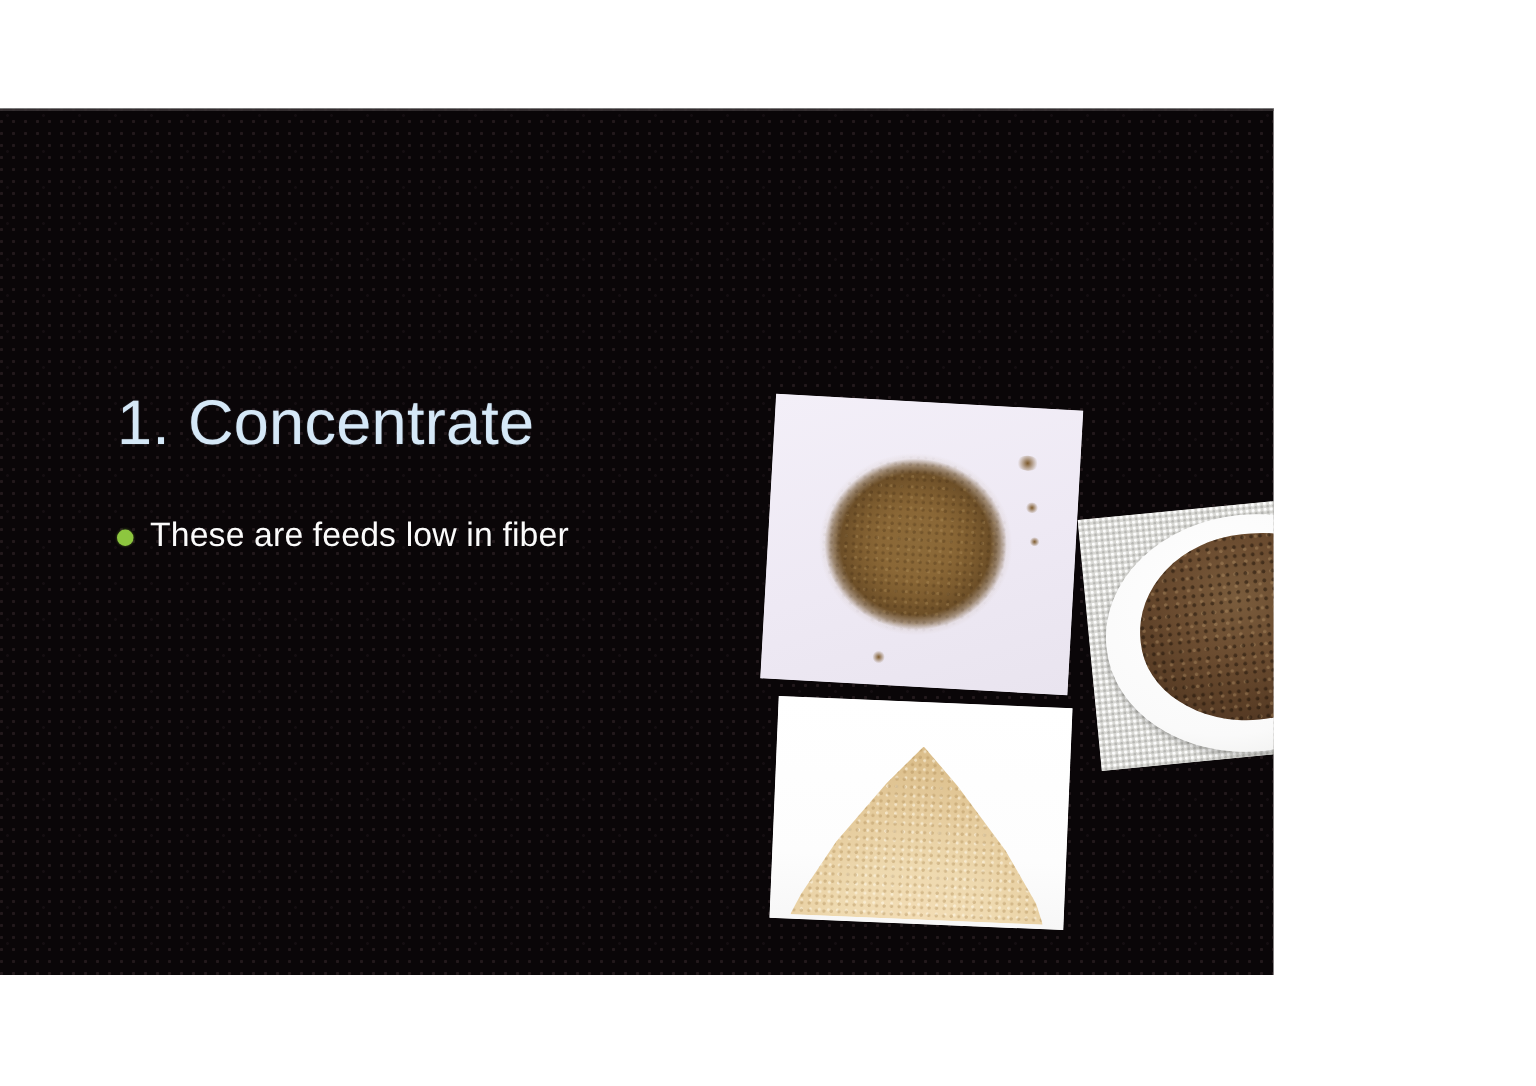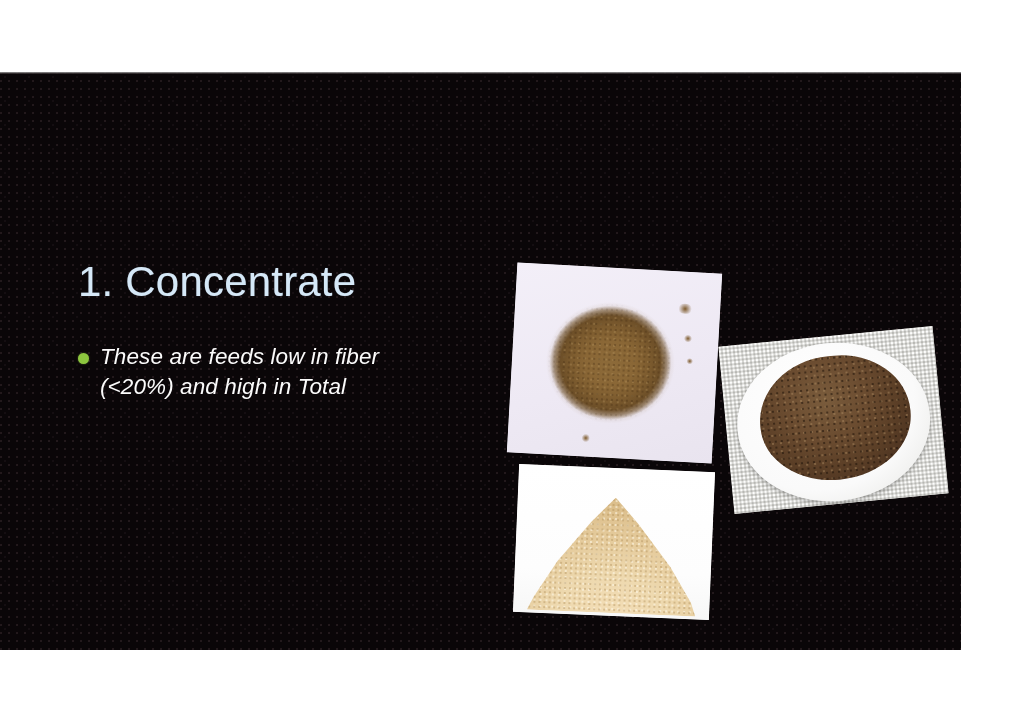--- a/index.html
+++ b/index.html
@@ -11,21 +11,21 @@
     overflow:hidden;
     position:relative;
   }
 
   
   #page{position:absolute;inset:0;background:#ffffff;}
 
   #slide{
     position:absolute;
     left:0; top:72px;
-    width:961px; height:578px;
+    width:849px; height:578px;
     background-color:#0a0608;
     background-image:
       radial-gradient(circle at 1px 1px, rgba(120,90,100,0.22) 0.9px, rgba(0,0,0,0) 1.2px),
       radial-gradient(circle at 1px 1px, rgba(90,70,80,0.13) 0.8px, rgba(0,0,0,0) 1.1px);
     background-size:8px 8px, 24px 24px;
     background-position:0 0, 4px 4px;
     overflow:hidden;
   }
   #slide-top-rule{
     position:absolute;left:0;top:0;width:1024px;height:2px;
@@ -38,21 +38,21 @@
     position:absolute; left:78px; top:185px;
     font-size:42px; line-height:50px;
     color:#d5e8f7;
     letter-spacing:.2px;
     white-space:nowrap;
     text-shadow:0 0 1px rgba(200,225,250,.35);
   }
   #bullet-row{
     position:absolute; left:78px; top:270px;
     width:400px;
-    display:flex; align-items:flex-start;font-style:italic;
+    display:flex; align-items:flex-start;
   }
   #bullet-dot{
     flex:0 0 auto;
     width:11px;height:11px;border-radius:50%;
     background:#8dc63f;
     margin-top:11px; margin-right:11px;
     box-shadow:0 0 2px rgba(141,198,63,.5);
   }
   #bullet-text{
     color:#fbfbfb;
@@ -173,21 +173,20 @@
   <div id="slide">
 
     <div id="slide-top-rule"></div>
 
     <div id="title">1. Concentrate</div>
 
     <div id="bullet-row">
       <span id="bullet-dot"></span>
       <div id="bullet-text">
         <span class="ln">These are feeds low in fiber</span>
-        <span class="ln">(&lt;20%) and high in Total</span>
       </div>
     </div>
 
     <div class="photo" id="photo-brown-powder">
       <div class="inner">
         <div class="grain"></div>
         <div class="speck" style="left:79%;top:17%;width:16px;height:10px;"></div>
         <div class="speck" style="left:83%;top:33%;width:9px;height:7px;"></div>
         <div class="speck" style="left:85%;top:45%;width:7px;height:6px;"></div>
         <div class="speck" style="left:36%;top:88%;width:8px;height:9px;"></div>

